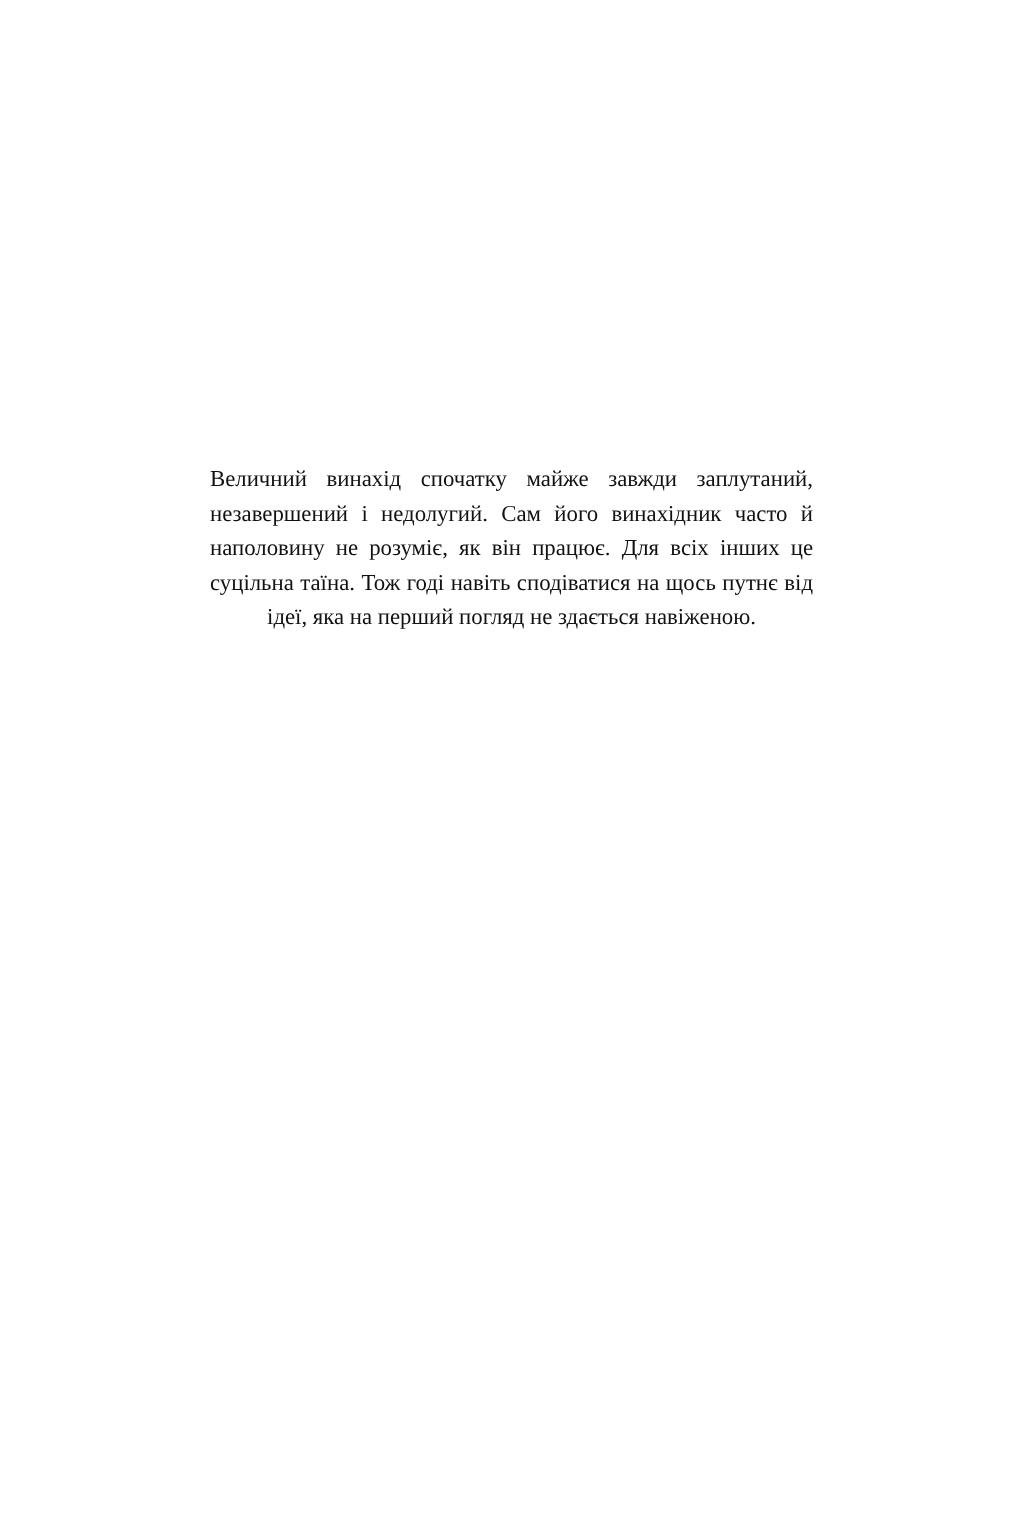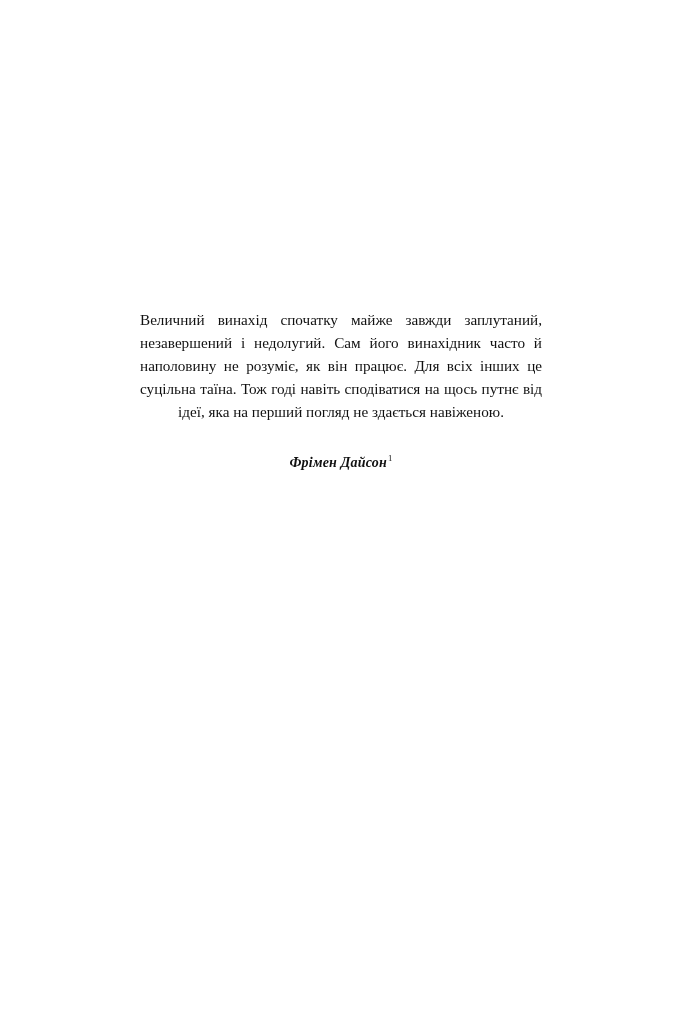--- a/index.html
+++ b/index.html
@@ -55,18 +55,15 @@
     margin-left: 1px;
   }
 </style>
 </head>
 <body>
 
 <div class="page">
 
   <div class="epigraph-block">
     <p class="epigraph-text">Величний винахід спочатку майже завжди заплута­ний, незавершений і недолугий. Сам його винахідник часто й наполовину не розуміє, як він працює. Для всіх інших це суцільна таїна. Тож годі навіть сподіватися на щось путнє від ідеї, яка на перший погляд не здається навіженою.</p>
-    <p class="epigraph-attribution">
-      <span>Фрімен Дайсон</span><sup>1</sup>
-    </p>
   </div>
 
 </div>
 
 </body></html>

